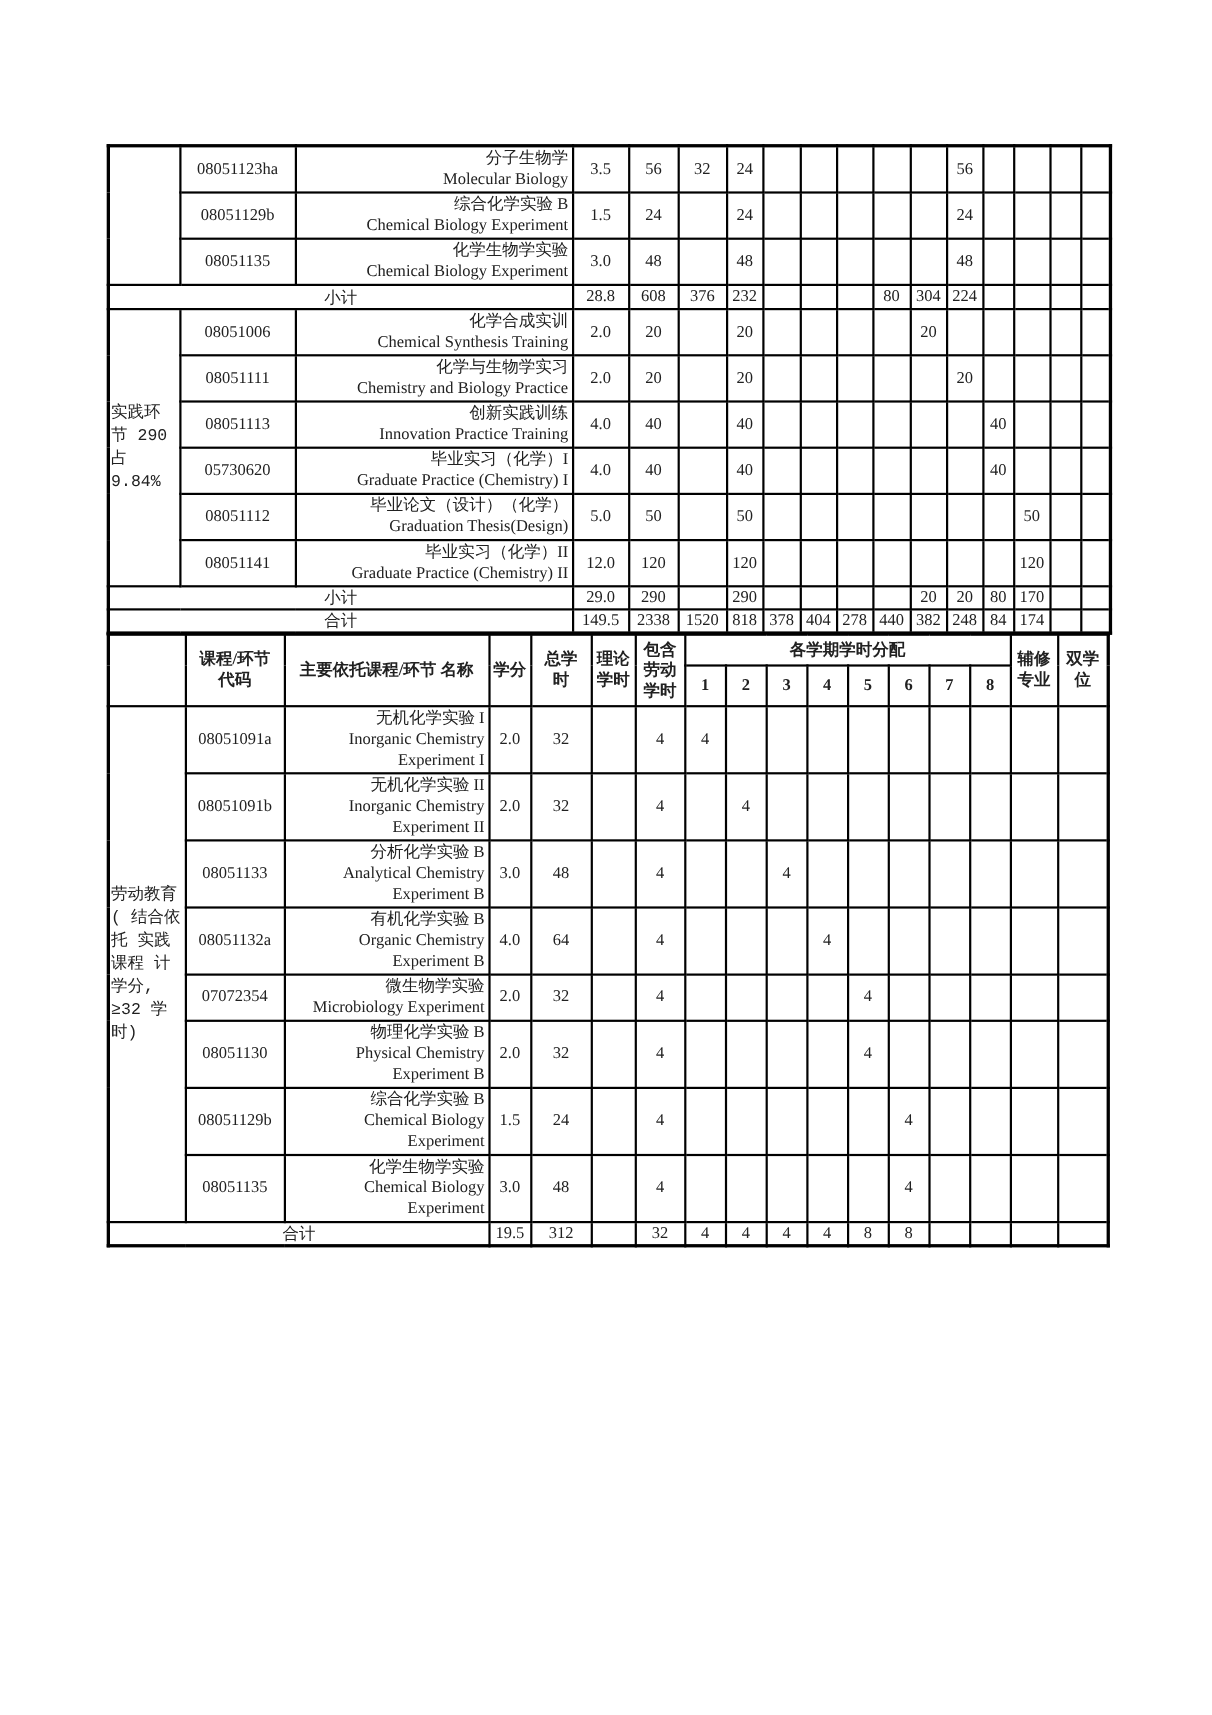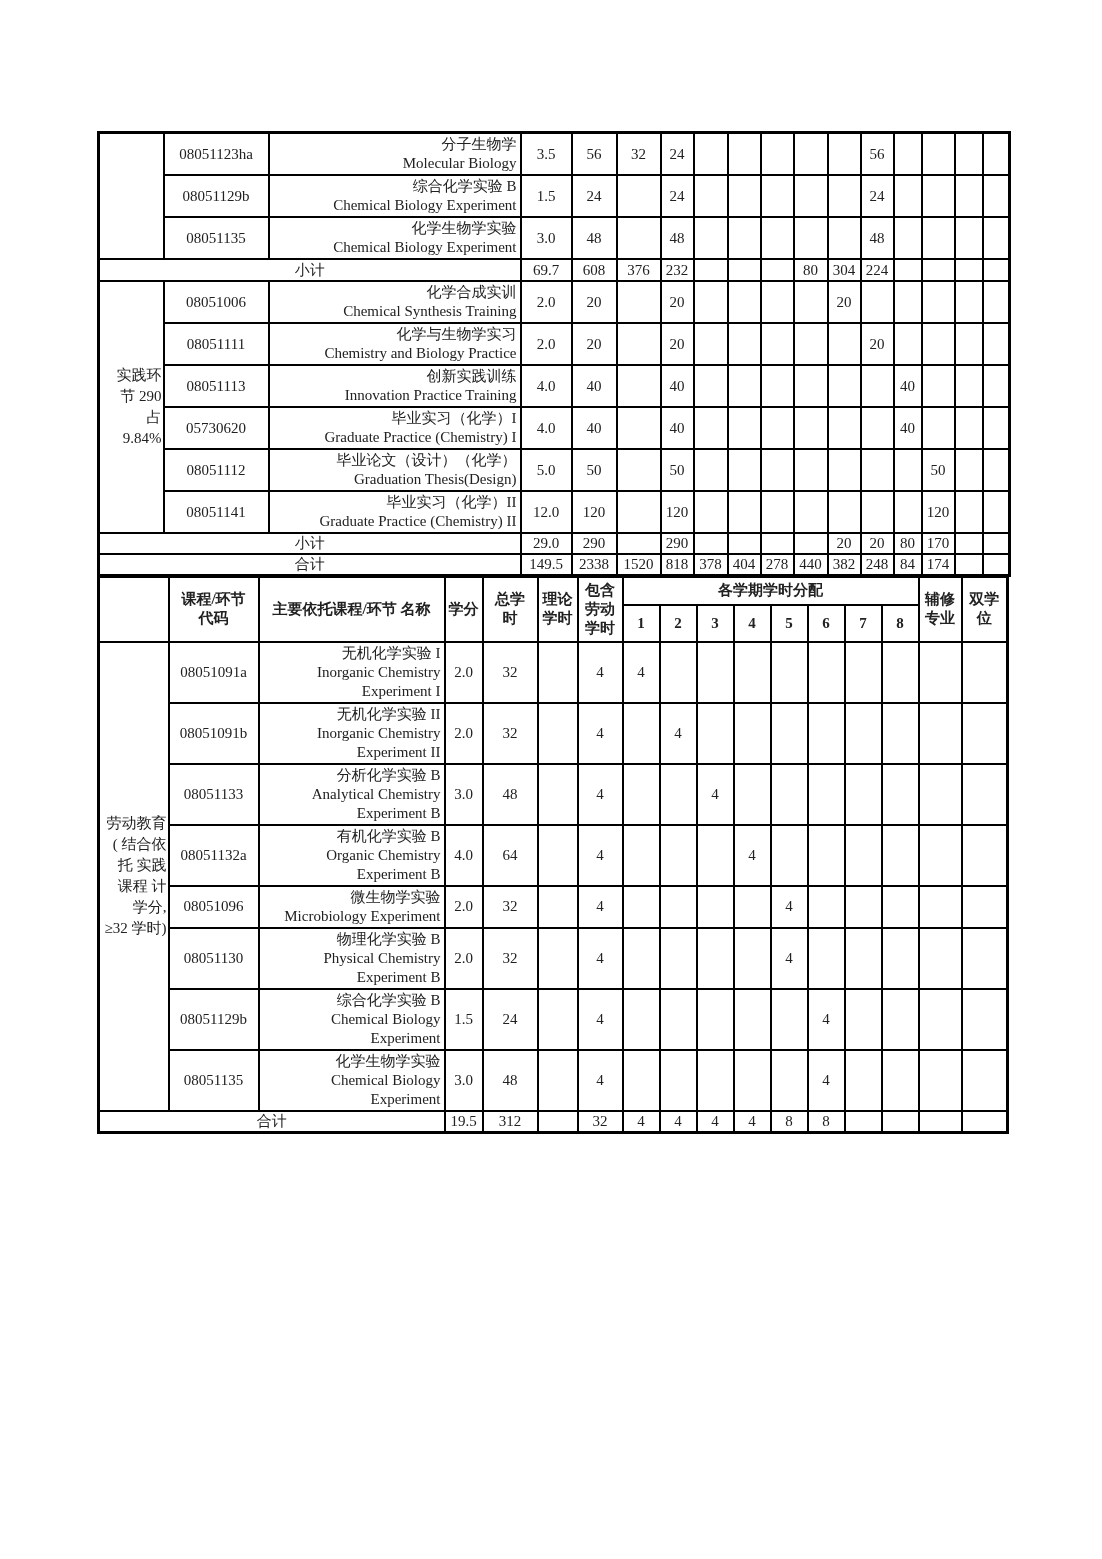--- a/index.html
+++ b/index.html
@@ -12,21 +12,21 @@
   .sheet { position:absolute; left:97px; top:131px; width:881px; }
   table { border-collapse:collapse; table-layout:fixed; width:911px; }
   table { border:3px solid #000; }
   td, th { border:2px solid #000; overflow:hidden; vertical-align:middle; }
   td { font-size:15px; }
   th { font-size:15px; font-weight:bold; text-align:center; padding:0; }
   .num { text-align:center; }
   .name { text-align:right; padding:1px 3px; line-height:19px; }
   .name div { line-height:19px; }
   .pre { white-space:pre-line; }
-  .group { text-align:right; line-height:21px; padding:0 1px; }
+  .group { text-align:left; line-height:21px; padding:0 1px;font-family:Liberation Mono, monospace; }
   .t2 { margin-top:-2px; }
   tr.rh42 { height:42px; }
   tr.rh60 { height:60px; }
   tr.rh22 { height:22px; }
   tr.rh21 { height:21px; }
   tr.hh1 { height:28px; }
   tr.hh2 { height:37px; }
 </style>
 </head>
 <body>
@@ -115,21 +115,21 @@
       <td class="num"></td>
       <td class="num">48</td>
       <td class="num"></td>
       <td class="num"></td>
       <td class="num"></td>
       <td class="num"></td>
     </tr>
 
     <tr class="rh22">
       <td colspan="3" class="num">小计</td>
-      <td class="num">69.7</td>
+      <td class="num">28.8</td>
       <td class="num">608</td>
       <td class="num">376</td>
       <td class="num">232</td>
       <td class="num"></td>
       <td class="num"></td>
       <td class="num"></td>
       <td class="num">80</td>
       <td class="num">304</td>
       <td class="num">224</td>
       <td class="num"></td>
@@ -443,21 +443,21 @@
       <td class="num"></td>
       <td class="num">4</td>
       <td class="num"></td>
       <td class="num"></td>
       <td class="num"></td>
       <td class="num"></td>
       <td class="num"></td>
       <td class="num"></td>
     </tr>
     <tr class="rh42">
-      <td class="num">08051096</td>
+      <td class="num">07072354</td>
       <td class="name">
             <div>微生物学实验</div>
             <div>Microbiology Experiment</div>
           </td>
       <td class="num">2.0</td>
       <td class="num">32</td>
       <td class="num"></td>
       <td class="num">4</td>
       <td class="num"></td>
       <td class="num"></td>

